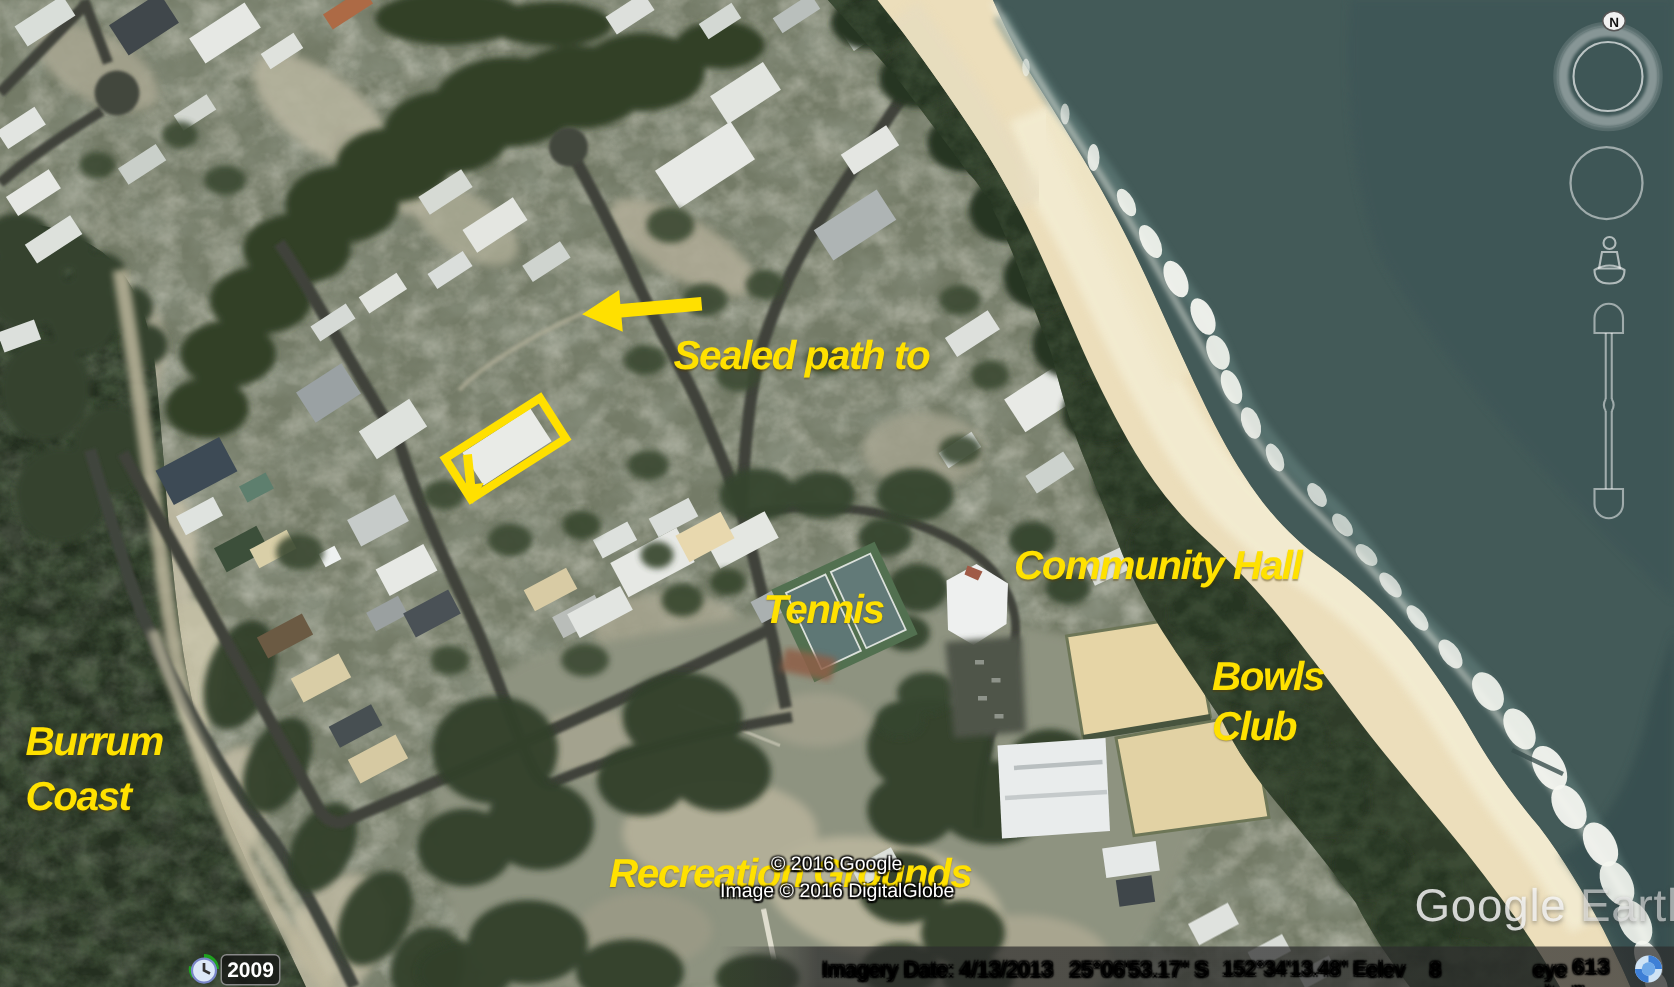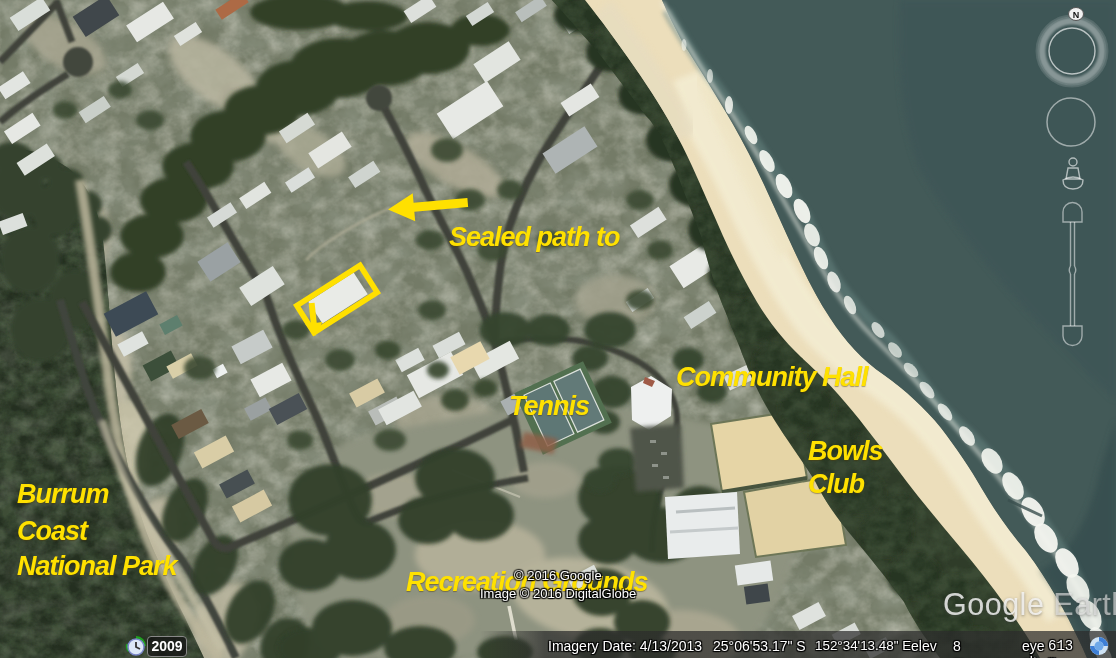--- a/index.html
+++ b/index.html
@@ -527,35 +527,34 @@
 <div class="yl" style="left:676px;top:362px;">Community Hall</div>
 
 <div class="yl" style="left:808px;top:436px;">Bowls</div>
 
 <div class="yl" style="left:808px;top:469px;">Club</div>
 
 <div class="yl" style="left:17px;top:479px;">Burrum</div>
 
 <div class="yl" style="left:17px;top:516px;">Coast</div>
 
-<div class="yl" style="left:17px;top:551px;">National Park</div>
 
 <div class="yl" style="left:406px;top:567px;">Recreation Grounds</div>
 
 <div class="wm" style="left:514px;top:568px;">© 2016 Google</div>
 
 <div class="wm" style="left:480px;top:586px;">Image © 2016 DigitalGlobe</div>
 
 <div style="position:absolute;left:931px;top:587px;font-size:30.5px;color:rgba(248,248,248,0.82);
   font-family:'Liberation Sans',sans-serif;letter-spacing:0.5px;white-space:nowrap;text-shadow:0 1px 3px rgba(60,60,60,0.5);margin-left:12px;">Google <span style="color:rgba(235,235,235,0.6);">Earth</span></div>
 
 <div style="position:absolute;left:0;top:631px;width:1116px;height:27px;
   background:linear-gradient(to right, rgba(50,50,50,0) 480px, rgba(44,44,44,0.72) 545px, rgba(44,44,44,0.72) 100%);"></div>
 
-<div style="position:absolute;top:638px;left:0;width:932px;height:20px;color:#ffffff;font-size:14px;
+<div style="position:absolute;top:638px;left:0;width:932px;height:20px;color:#000000;font-size:14px;
   font-family:'Liberation Sans',sans-serif;text-shadow:-1px -1px 1px #000,1px -1px 1px #000,-1px 1px 1px #000,1px 1px 1px #000;">
   <span style="position:absolute;left:548px;">Imagery Date: 4/13/2013</span>
   <span style="position:absolute;left:713px;">25°06'53.17" S</span>
   <span style="position:absolute;left:815px;font-size:13.4px;">152°34'13.48" E</span>
   <span style="position:absolute;left:911px;">elev</span>
   <span style="position:absolute;left:953px;">8 m</span>
   <span style="position:absolute;left:994px;margin-left:28px;">eye alt</span>
   <span style="position:absolute;left:1048px;font-family:Liberation Mono, monospace;">613 m</span>
 </div>
 

